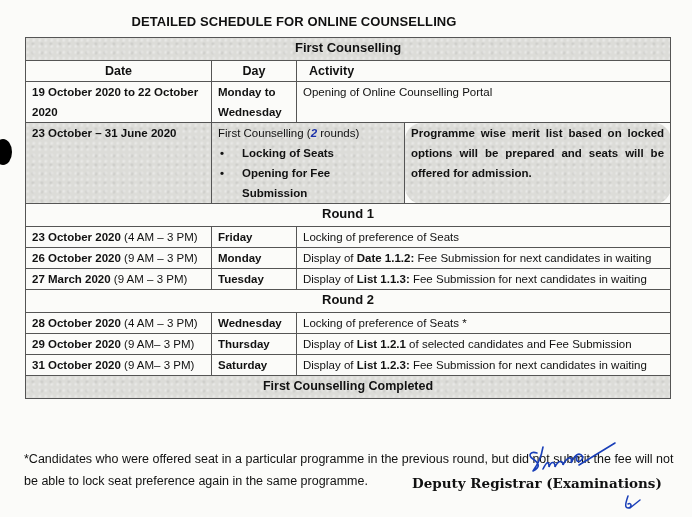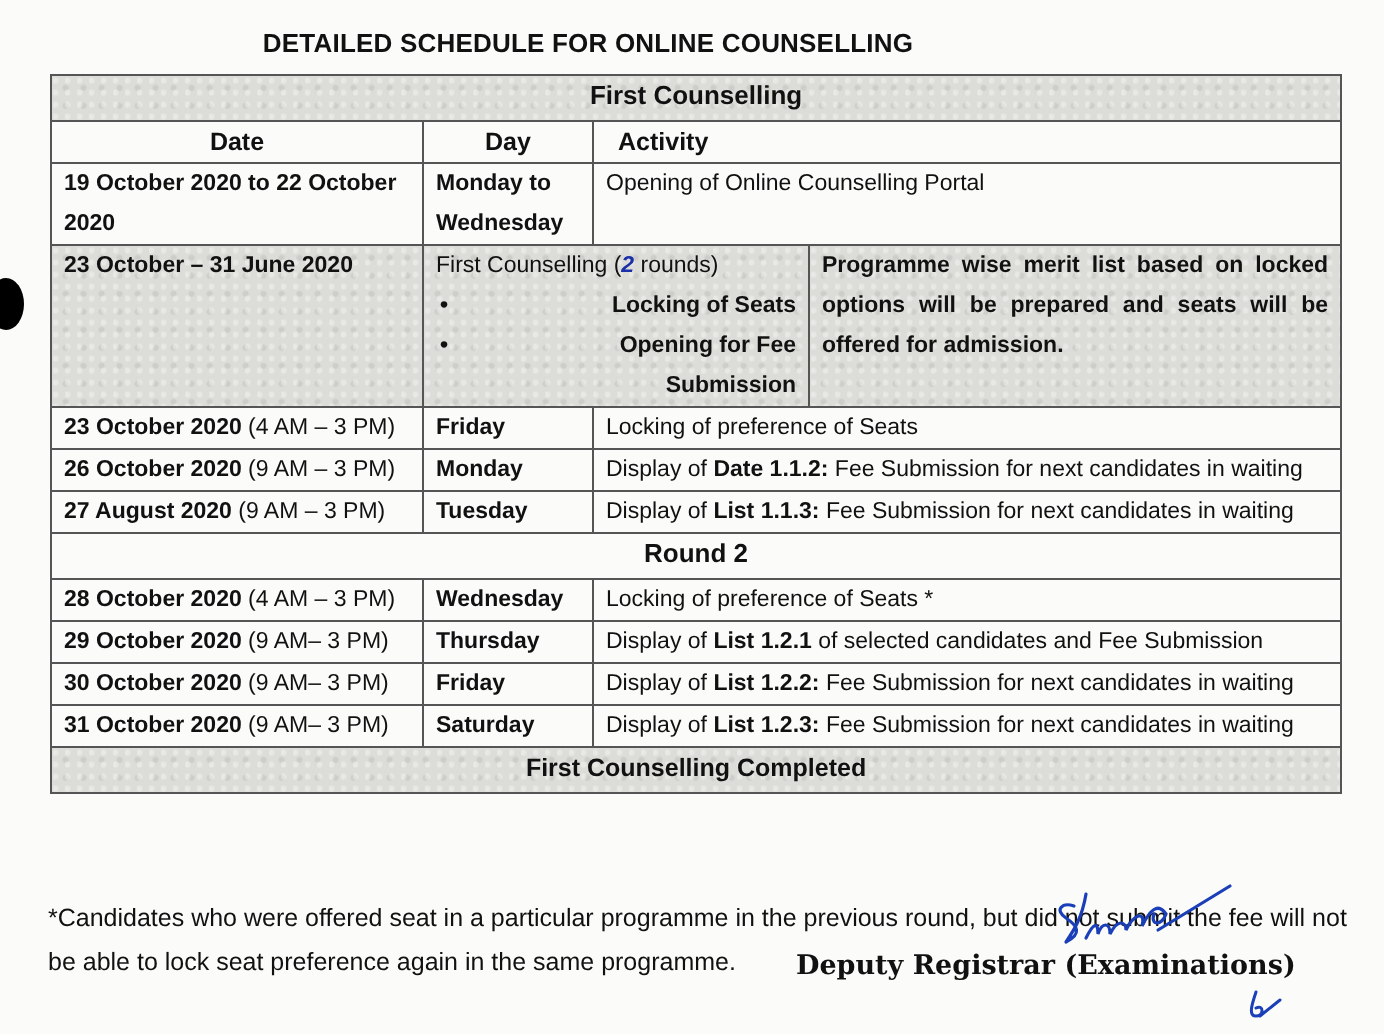--- a/index.html
+++ b/index.html
@@ -33,34 +33,34 @@
     background-size: 6px 6px, 9px 9px;
   }
   .section-row td { text-align: center; font-weight: bold; font-size: 13px; height: 22px; line-height: 22px; }
   .header-row th { font-size: 12.5px; font-weight: bold; height: 20px; }
   .header-row th.center { text-align: center; }
   .header-row th.left { text-align: left; padding-left: 12px; }
   .bold { font-weight: bold; }
   .row-std td { height: 20px; }
   .row-tall td { height: 37px; line-height: 18px; }
   .row-merged td { height: 52px; line-height: 17px; }
-  .sub-list { margin: 0; padding: 0; list-style: none; text-align: right; }
+  .sub-list { margin: 0; padding: 0; list-style: none; }
   .sub-list li { position: relative; padding-left: 24px; font-weight: bold; }
   .sub-list li::before { content: "•"; position: absolute; left: 2px; }
   .rounds-mark { color: #1a2fa8; font-weight: bold; font-style: italic; }
-  .justify { text-align: justify; font-weight: bold; }
+  .justify { text-align: justify; font-weight: bold; border-radius: 17px; }
   .note {
     position: absolute; left: 24px; top: 412px; width: 650px;
     font-size: 12.5px; line-height: 22px; margin-top: 36px;
   }
   .signature {
     position: absolute; left: 523px; top: 441px; width: 95px; height: 40px;
   }
   .designation {
-    position: absolute; left: 398px; top: 475px;
+    position: absolute; left: 412px; top: 475px;
     font-family: "DejaVu Serif", serif; font-weight: bold; font-size: 13.5px;
   }
   .initial {
     position: absolute; left: 622px; top: 494px; width: 20px; height: 18px;
   }
 </style>
 </head>
 <body>
 
 <div class="page-title">DETAILED SCHEDULE FOR ONLINE COUNSELLING</div>
@@ -94,53 +94,51 @@
         <span>First Counselling (</span><span class="rounds-mark">2</span><span> rounds)</span>
       </div>
       <ul class="sub-list">
         <li>Locking of Seats</li>
         <li>Opening for Fee Submission</li>
       </ul>
     </td>
     <td class="shaded justify">Programme wise merit list based on locked options will be prepared and seats will be offered for admission.</td>
   </tr>
 
+  <tr class="section-row">
+    <td colspan="4">Round 1</td>
+  </tr>
   <tr class="row-std">
     <td><span class="bold">23 October 2020</span><span> (4 AM – 3 PM)</span></td>
     <td class="bold">Friday</td>
     <td colspan="2"><span>Locking of preference of Seats</span><span class="bold"></span><span></span></td>
   </tr>
   <tr class="row-std">
     <td><span class="bold">26 October 2020</span><span> (9 AM – 3 PM)</span></td>
     <td class="bold">Monday</td>
     <td colspan="2"><span>Display of </span><span class="bold">Date 1.1.2:</span><span> Fee Submission for next candidates in waiting</span></td>
   </tr>
   <tr class="row-std">
-    <td><span class="bold">27 August 2020</span><span> (9 AM – 3 PM)</span></td>
+    <td><span class="bold">27 March 2020</span><span> (9 AM – 3 PM)</span></td>
     <td class="bold">Tuesday</td>
     <td colspan="2"><span>Display of </span><span class="bold">List 1.1.3:</span><span> Fee Submission for next candidates in waiting</span></td>
   </tr>
 
   <tr class="section-row">
     <td colspan="4">Round 2</td>
   </tr>
   <tr class="row-std">
     <td><span class="bold">28 October 2020</span><span> (4 AM – 3 PM)</span></td>
     <td class="bold">Wednesday</td>
     <td colspan="2"><span>Locking of preference of Seats *</span><span class="bold"></span><span></span></td>
   </tr>
   <tr class="row-std">
     <td><span class="bold">29 October 2020</span><span> (9 AM– 3 PM)</span></td>
     <td class="bold">Thursday</td>
     <td colspan="2"><span>Display of </span><span class="bold">List 1.2.1</span><span> of selected candidates and Fee Submission</span></td>
-  </tr>
-  <tr class="row-std">
-    <td><span class="bold">30 October 2020</span><span> (9 AM– 3 PM)</span></td>
-    <td class="bold">Friday</td>
-    <td colspan="2"><span>Display of </span><span class="bold">List 1.2.2:</span><span> Fee Submission for next candidates in waiting</span></td>
   </tr>
   <tr class="row-std">
     <td><span class="bold">31 October 2020</span><span> (9 AM– 3 PM)</span></td>
     <td class="bold">Saturday</td>
     <td colspan="2"><span>Display of </span><span class="bold">List 1.2.3:</span><span> Fee Submission for next candidates in waiting</span></td>
   </tr>
 
   <tr class="section-row">
     <td colspan="4" class="shaded" style="font-size:12.5px">First Counselling Completed</td>
   </tr>

